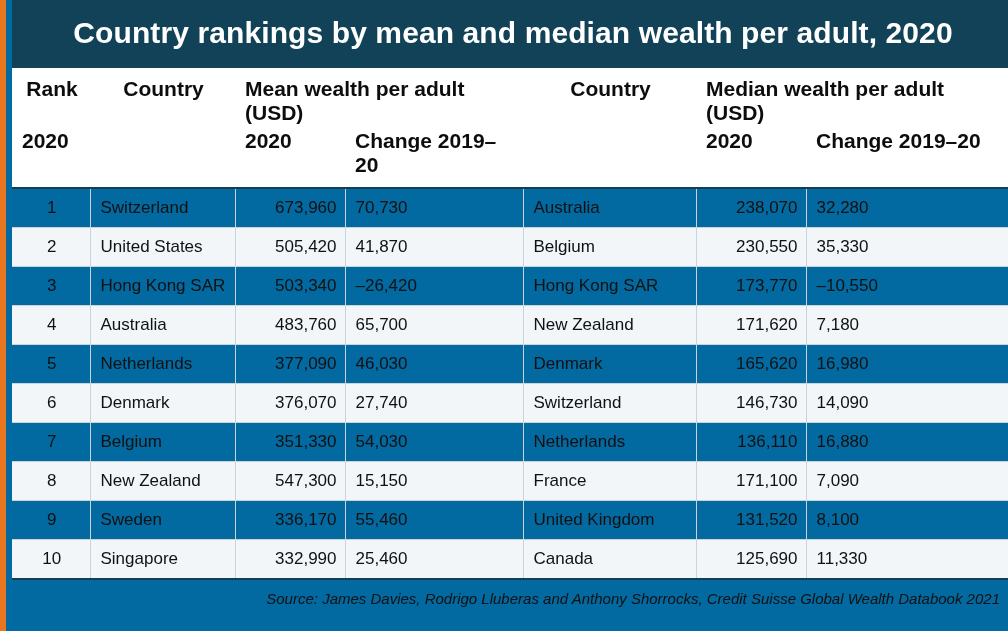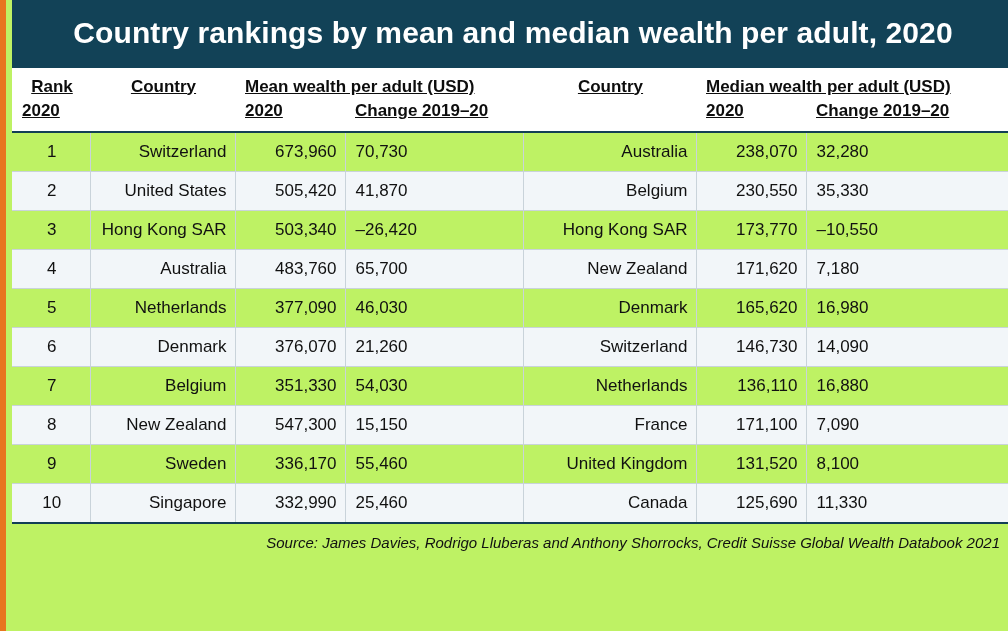--- a/index.html
+++ b/index.html
@@ -12,21 +12,21 @@
     background: #ffffff;
     font-family: "Liberation Sans", sans-serif;
     overflow: hidden;
   }
   #page {
     position: relative;
     width: 1008px;
     height: 631px;
     box-sizing: border-box;
     border-left: 6px solid #e8761e;
-    background: #bef264;
+    background: #0369a1;
   }
   #inner {
     position: absolute;
     left: 6px;
     top: 0;
     width: 1002px;
     height: 631px;
   }
   .title-bar {
     background: #124257;
@@ -48,29 +48,28 @@
   }
   table.data col.c-rank     { width: 78px; }
   table.data col.c-country1 { width: 145px; }
   table.data col.c-mean     { width: 110px; }
   table.data col.c-meanchg  { width: 178px; }
   table.data col.c-country2 { width: 173px; }
   table.data col.c-median   { width: 110px; }
   table.data col.c-medchg   { width: 208px; }
 
   thead th {
-    font-size: 17px;
+    font-size: 21px;
     font-weight: bold;
     color: #0d0d0d;
     text-align: left;
     vertical-align: top;
     padding: 9px 8px 2px 10px;
     background: #ffffff;
     border: 0;
-    text-decoration: underline;
   }
   thead tr.row2 th {
     padding: 2px 8px 10px 10px;
   }
   thead th.ctr { text-align: center; }
 
   .header-block {
     border-bottom: 2px solid #123f55;
   }
 
@@ -83,21 +82,21 @@
     white-space: nowrap;
   }
   tbody tr:first-child td {
     border-top: 0;
   }
   tbody td.rank {
     text-align: center;
     border-right: 1px solid #c9d3da;
   }
   tbody td.country {
-    text-align: right;
+    text-align: left;
     border-right: 1px solid #c9d3da;
   }
   tbody td.num {
     text-align: right;
     border-right: 1px solid #c9d3da;
   }
   tbody td.chg {
     text-align: left;
     border-right: 1px solid #c9d3da;
   }
@@ -200,21 +199,21 @@
             <td class="num">377,090</td>
             <td class="chg">46,030</td>
             <td class="country">Denmark</td>
             <td class="num">165,620</td>
             <td class="chg-last">16,980</td>
           </tr>
           <tr class="alt">
             <td class="rank">6</td>
             <td class="country">Denmark</td>
             <td class="num">376,070</td>
-            <td class="chg">21,260</td>
+            <td class="chg">27,740</td>
             <td class="country">Switzerland</td>
             <td class="num">146,730</td>
             <td class="chg-last">14,090</td>
           </tr>
           <tr>
             <td class="rank">7</td>
             <td class="country">Belgium</td>
             <td class="num">351,330</td>
             <td class="chg">54,030</td>
             <td class="country">Netherlands</td>

